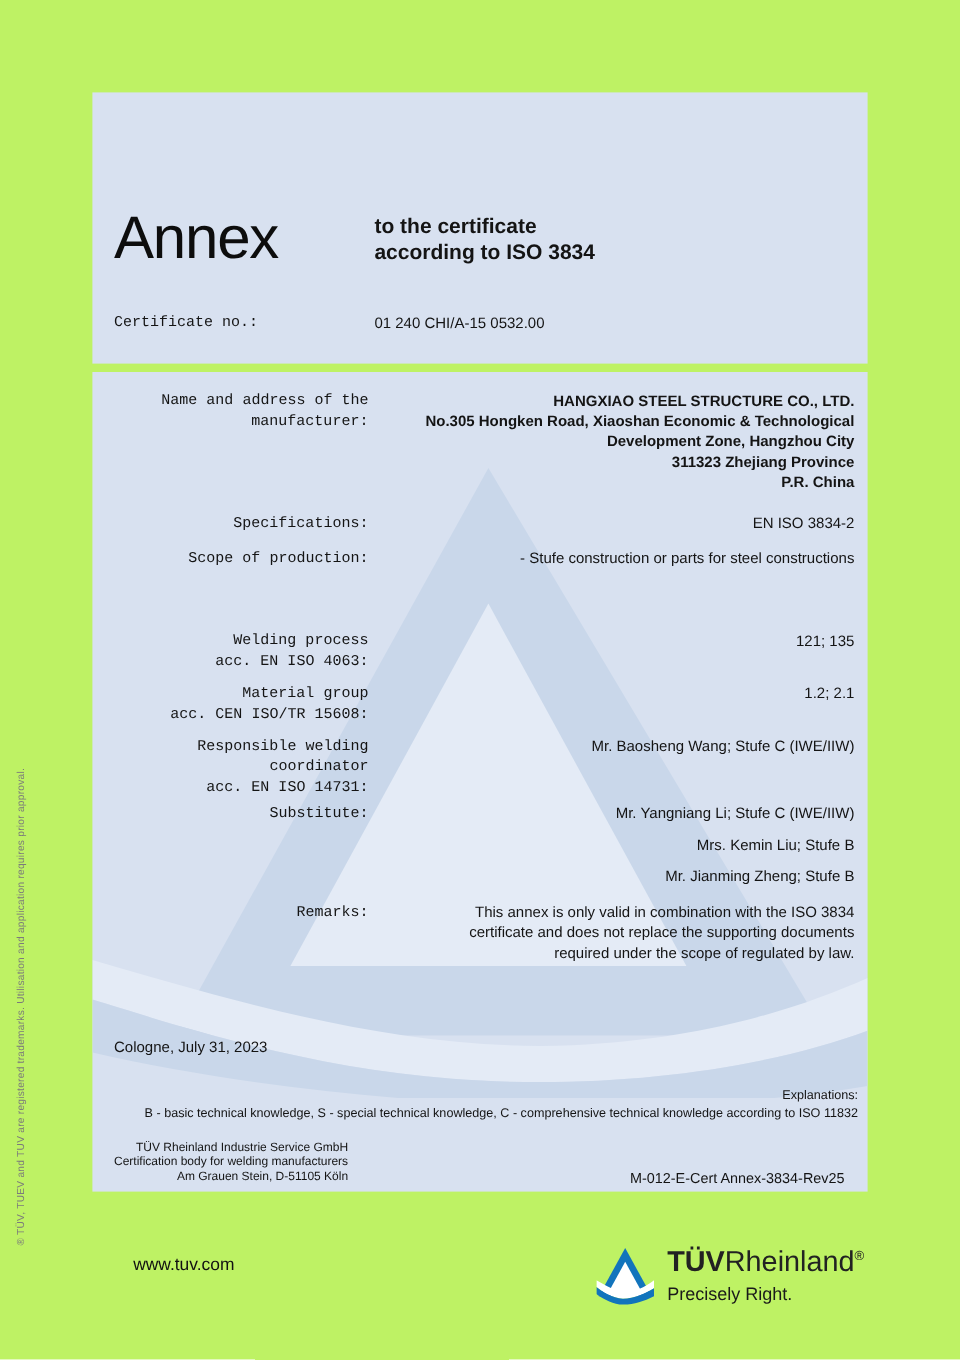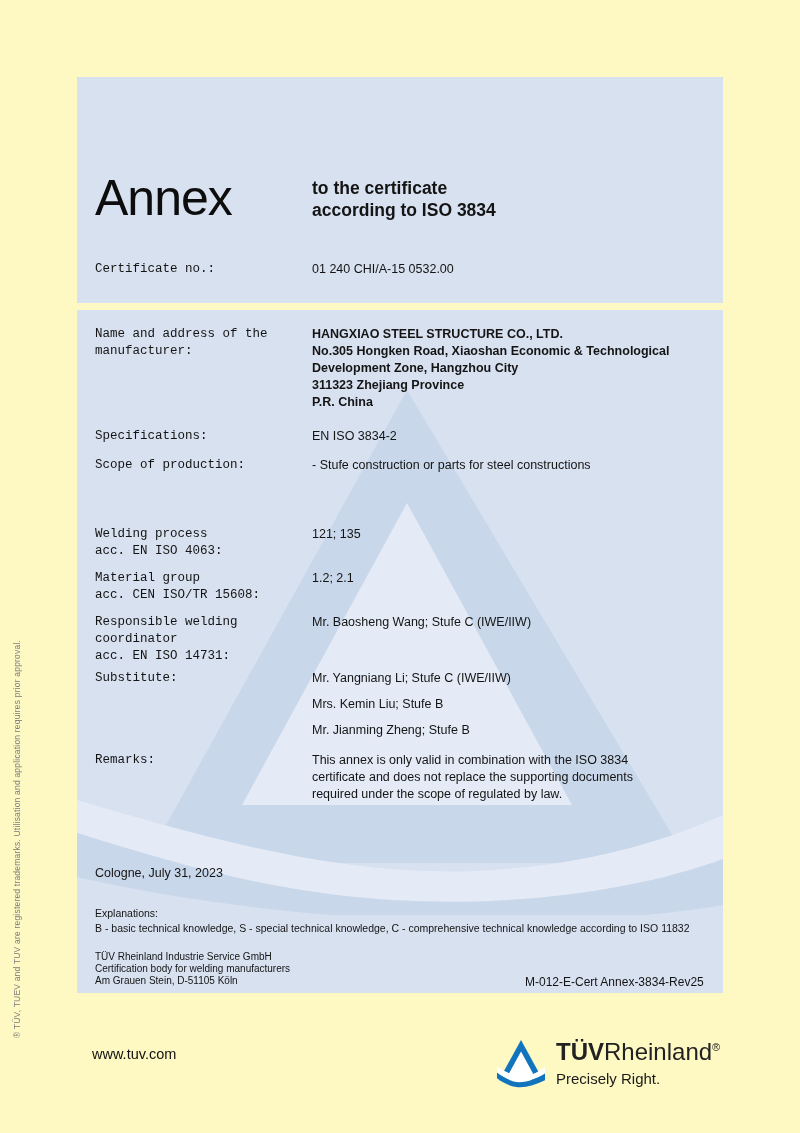--- a/index.html
+++ b/index.html
@@ -6,32 +6,32 @@
     --panel:#d8e1f0;
     --wm:#c9d7ea;
     --wm-light:#e4ebf6;
     --logo-blue:#1274bc;
     --text:#141414;
     --muted:#7b7b7b;
   }
   *{margin:0;padding:0;box-sizing:border-box;}
   html,body{background:#ffffff;}
   body{font-family:"Liberation Sans","DejaVu Sans",sans-serif;color:var(--text);}
-  .page{position:relative;width:800px;height:1133px;background:#fef9c3;overflow:hidden;}
+  .page{position:relative;width:800px;height:1133px;background:#bef264;overflow:hidden;}
 
   
   .side-note{
     position:absolute;left:12px;top:1038px;
     transform:rotate(-90deg);transform-origin:0 0;
     font-size:8.5px;color:var(--muted);white-space:nowrap;letter-spacing:.2px;
   }
 
   .panel{position:absolute;left:77px;width:646px;background:var(--panel);}
   .panel-top{top:77px;height:226px;}
-  .panel-main{top:310px;height:683px;overflow:hidden;}
+  .panel-main{top:310px;height:683px;overflow:hidden;text-align:right;}
 
   .page-title{
     position:absolute;left:18px;top:96px;
     font-size:50px;font-weight:400;line-height:1;color:#0d0d0d;letter-spacing:-1px;
   }
   .subtitle{
     position:absolute;left:235px;top:100px;
     font-size:17.5px;font-weight:700;line-height:22px;
   }
   .row{position:absolute;left:0;width:646px;font-size:12.5px;line-height:17px;}
@@ -52,21 +52,21 @@
   .r-material{top:260px;}
   .r-coordinator{top:304px;}
   .r-substitute{top:360px;}
   .r-remarks{top:442px;}
 
   .place-date{position:absolute;left:18px;top:556px;font-size:12.5px;}
   .explanations{position:absolute;left:18px;top:596px;width:620px;font-size:10.5px;line-height:14.5px;}
   .issuer{position:absolute;left:18px;top:641px;font-size:10px;line-height:12px;}
   .doc-code{position:absolute;left:448px;top:665px;font-size:12px;}
 
-  .website{position:absolute;left:92px;top:1046px;font-size:14.5px;color:#111;text-decoration:none;}
+  .website{position:absolute;left:111px;top:1046px;font-size:14.5px;color:#111;text-decoration:none;}
   .brand{position:absolute;left:497px;top:1034px;display:flex;align-items:flex-start;}
   .brand svg{display:block;margin-top:4px;}
   .brand-text{margin-left:11px;}
   .brand-name{font-size:24px;line-height:26px;color:#222;white-space:nowrap;}
   .brand-name .b{font-weight:700;}
   .brand-name sup{font-size:11px;vertical-align:9px;}
   .tagline{font-size:15px;margin-top:5px;color:#1a1a1a;}
 </style>
 </head>
 <body>

